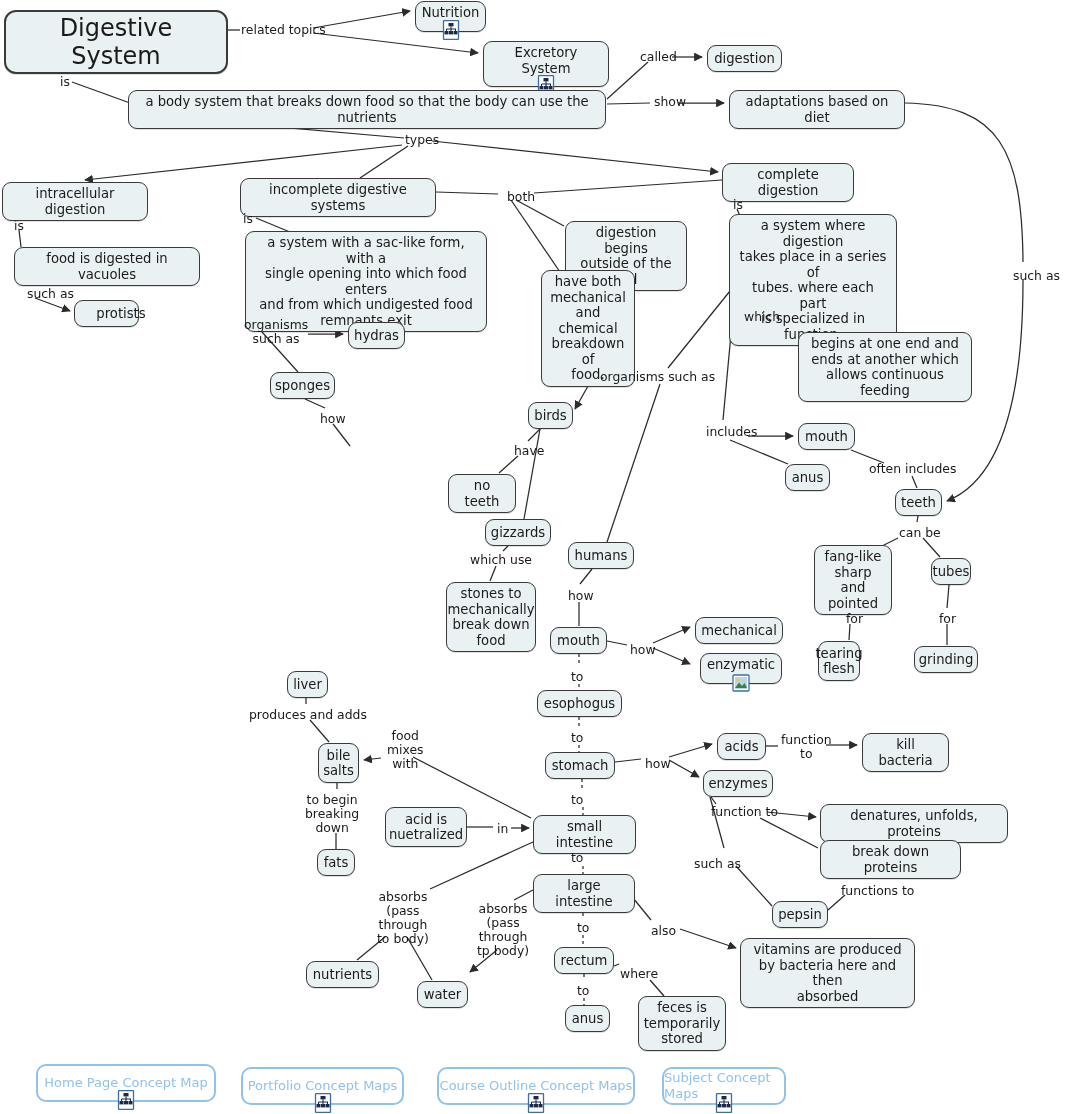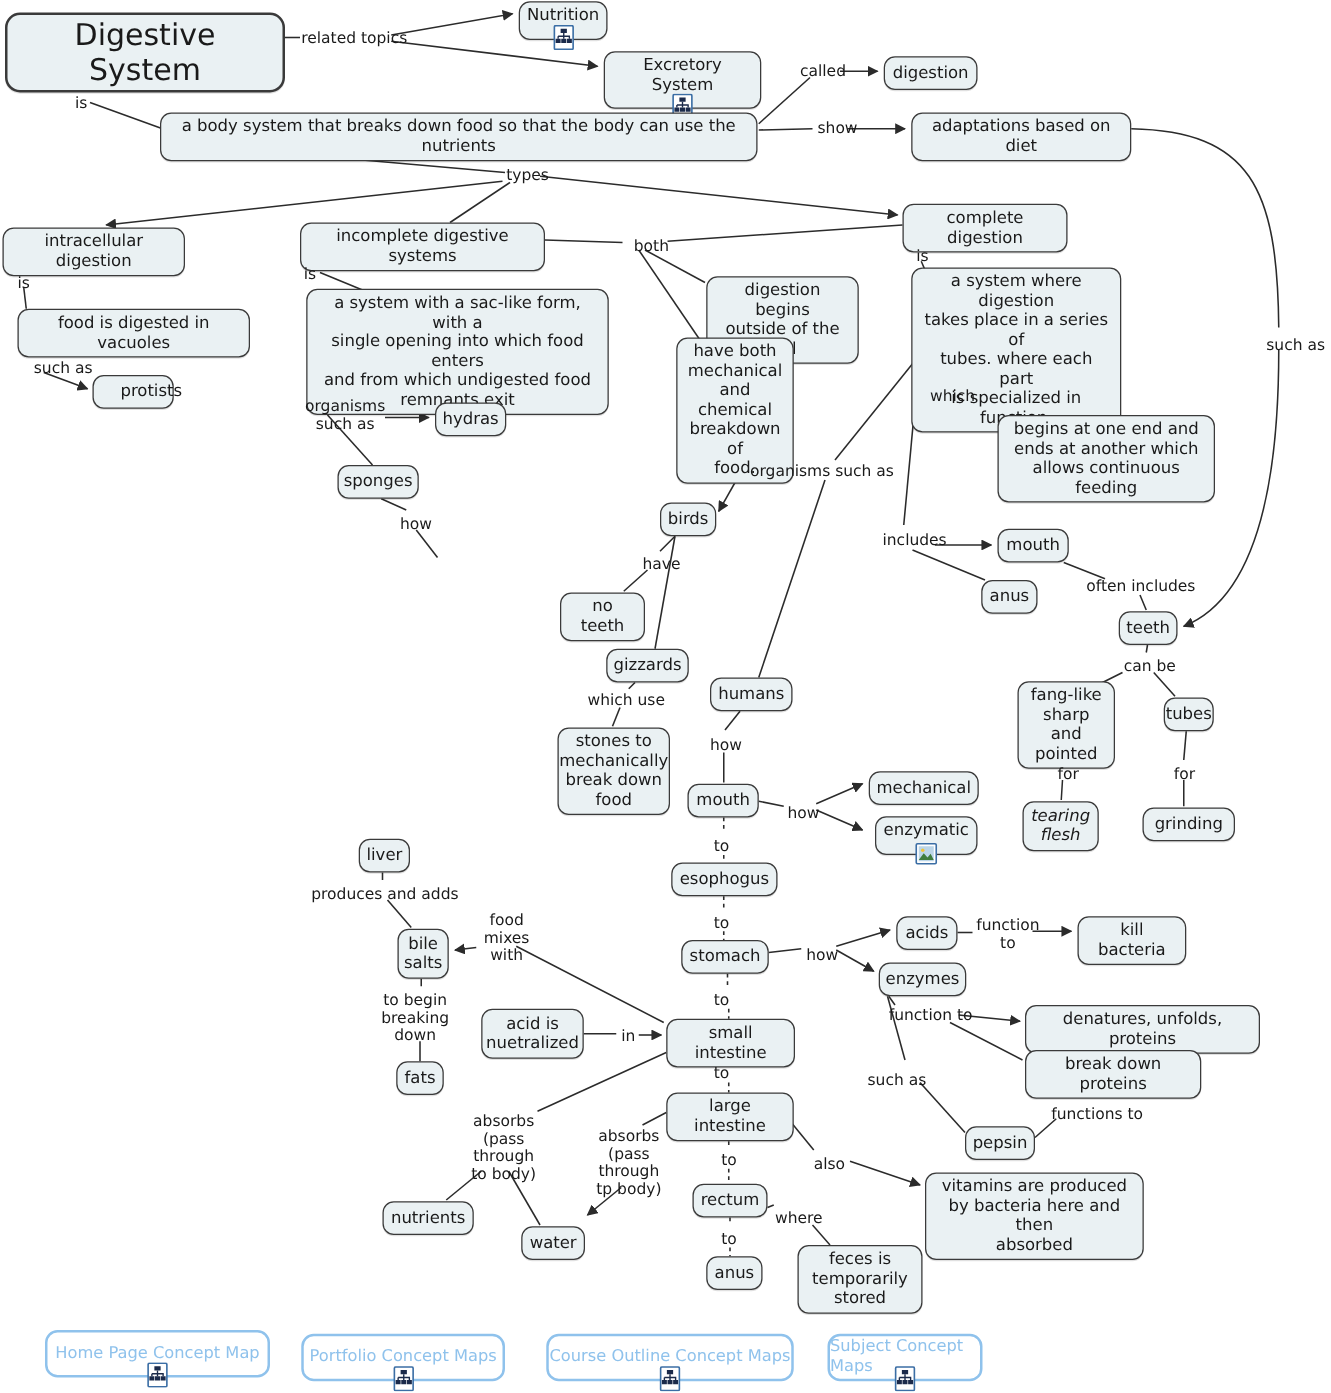--- a/index.html
+++ b/index.html
@@ -324,23 +324,23 @@
       <div class="node" style="left: 485px; top: 519px; width: 66px; min-height: 27px;"><span>gizzards</span></div>
       <div class="node" style="left: 446px; top: 582px; width: 90px; min-height: 70px;"><span>stones to
 mechanically
 break down
 food</span></div>
       <div class="node" style="left: 568px; top: 542px; width: 66px; min-height: 27px;"><span>humans</span></div>
       <div class="node" style="left: 814px; top: 545px; width: 78px; min-height: 54px;"><span>fang-like
 sharp and
 pointed</span></div>
       <div class="node" style="left: 931px; top: 558px; width: 40px; min-height: 27px;"><span>tubes</span></div>
-      <div class="node" style="left: 818px; top: 641px; width: 61px; min-height: 40px; font-style: italic;"><span>tearing
+      <div class="node" style="left: 818px; top: 641px; width: 42px; min-height: 40px;"><span>tearing
 flesh</span></div>
-      <div class="node" style="left: 914px; top: 646px; width: 74px; min-height: 27px;"><span>grinding</span></div>
+      <div class="node" style="left: 914px; top: 646px; width: 64px; min-height: 27px;"><span>grinding</span></div>
       <div class="node" style="left: 550px; top: 627px; width: 57px; min-height: 27px;"><span>mouth</span></div>
       <div class="node" style="left: 695px; top: 617px; width: 88px; min-height: 27px;"><span>mechanical</span></div>
       <div class="node has-icon" style="left: 700px; top: 653px; width: 82px; min-height: 27px;"><span>enzymatic</span><span class="picicon"><svg viewBox="0 0 18 18" width="18" height="18">
             <rect x="1" y="1" width="16" height="16" fill="#ffffff" stroke="#3b6ea5" stroke-width="1.3" rx="1"></rect>
             <rect x="3" y="3" width="12" height="12" fill="#bcd6e8"></rect>
             <circle cx="6.2" cy="6.2" r="1.4" fill="#f2c53d"></circle>
             <path d="M3 14 L7 8.5 L10 12 L12.5 9 L15 14 Z" fill="#3f7d3f"></path>
           </svg></span></div>
       <div class="node" style="left: 537px; top: 690px; width: 85px; min-height: 27px;"><span>esophogus</span></div>
       <div class="node" style="left: 287px; top: 671px; width: 41px; min-height: 27px;"><span>liver</span></div>
@@ -355,21 +355,21 @@
       <div class="node" style="left: 862px; top: 733px; width: 87px; min-height: 27px;"><span>kill bacteria</span></div>
       <div class="node" style="left: 703px; top: 770px; width: 70px; min-height: 27px;"><span>enzymes</span></div>
       <div class="node" style="left: 820px; top: 804px; width: 188px; min-height: 27px;"><span>denatures, unfolds, proteins</span></div>
       <div class="node" style="left: 820px; top: 840px; width: 141px; min-height: 27px;"><span>break down proteins</span></div>
       <div class="node" style="left: 772px; top: 901px; width: 56px; min-height: 27px;"><span>pepsin</span></div>
       <div class="node" style="left: 533px; top: 874px; width: 102px; min-height: 27px;"><span>large intestine</span></div>
       <div class="node" style="left: 306px; top: 961px; width: 73px; min-height: 27px;"><span>nutrients</span></div>
       <div class="node" style="left: 417px; top: 981px; width: 51px; min-height: 27px;"><span>water</span></div>
       <div class="node" style="left: 554px; top: 947px; width: 60px; min-height: 27px;"><span>rectum</span></div>
       <div class="node" style="left: 565px; top: 1005px; width: 45px; min-height: 27px;"><span>anus</span></div>
-      <div class="node" style="left: 638px; top: 996px; width: 100px; min-height: 54px; text-align: center;"><span>feces is
+      <div class="node" style="left: 638px; top: 996px; width: 88px; min-height: 54px; text-align: center;"><span>feces is
 temporarily
 stored</span></div>
       <div class="node" style="left: 740px; top: 938px; width: 175px; min-height: 58px;"><span>vitamins are produced
 by bacteria here and then
 absorbed</span></div>
     </div>
   <div id="labels-layer">
       <div class="label" style="left: 241px; top: 23px;">related topics</div>
       <div class="label" style="left: 60px; top: 75px;">is</div>
       <div class="label" style="left: 640px; top: 50px;">called</div>

